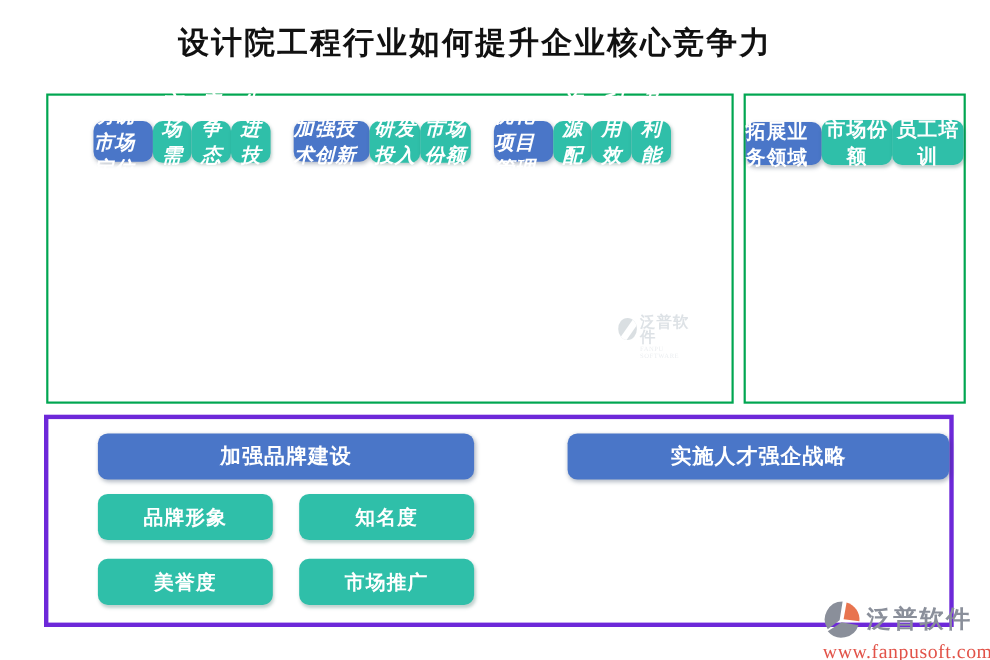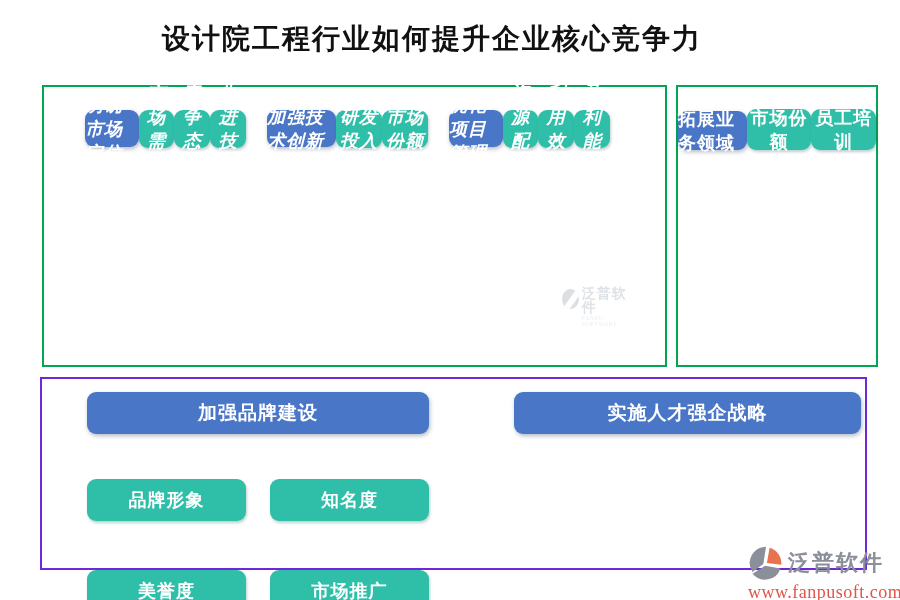--- a/index.html
+++ b/index.html
@@ -7,21 +7,21 @@
     width: 900px; height: 600px; position: relative; overflow: hidden;
     font-family: "Liberation Serif", "DejaVu Serif", serif;
   }
   .page-title {
     position: absolute; top: 20px; left: 0; width: 864px;
     text-align: center; font-size: 28px; font-weight: bold;
     letter-spacing: 2px; color: #111111; margin: 0;
   }
   .panel { position: absolute; box-sizing: border-box; background: #ffffff; }
   .panel-green { border: 2px solid #00a651; }
-  .panel-cyan  { border: 2px solid #6d28d9; }
+  .panel-cyan  { border: 4px solid #6d28d9; }
 
   .panel-market   { left: 42px;  top: 85px;  width: 625px; height: 282px; }
   .panel-business { left: 676px; top: 85px;  width: 202px; height: 282px; }
   .panel-bottom   { left: 40px;  top: 377px; width: 827px; height: 193px; }
 
   .btn {
     display: flex; align-items: center; justify-content: center;
     color: #ffffff; font-weight: bold; border-radius: 9px;
     box-sizing: border-box; letter-spacing: 1px;
   }
@@ -49,21 +49,21 @@
   .panel-business .btn-teal { width: 160px; height: 41px; margin-bottom: 15px; }
 
   
   .panel-bottom .section { position: absolute; top: 13px; }
   .panel-bottom .section-brand  { left: 45px;  width: 342px; }
   .panel-bottom .section-talent { left: 472px; width: 347px; }
   .panel-bottom .btn-blue { height: 42px; width: 100%; margin-bottom: 13px; font-size: 19px; }
   .panel-bottom .grid {
     display: grid; grid-template-columns: 1fr 1fr; column-gap: 24px; row-gap: 17px;
   }
-  .panel-bottom .grid .btn-teal { height: 42px; margin-top: 32px; }
+  .panel-bottom .grid .btn-teal { height: 42px; }
 
   
   .watermark {
     position: absolute; left: 562px; top: 287px; width: 70px;
     display: flex; align-items: flex-start; opacity: 0.55; pointer-events: none;
   }
   .watermark .wm-icon {
     width: 20px; height: 20px; border-radius: 50%;
     background: #bcc6cc; margin-right: 3px; margin-top: 2px; position: relative; overflow: hidden;
   }

